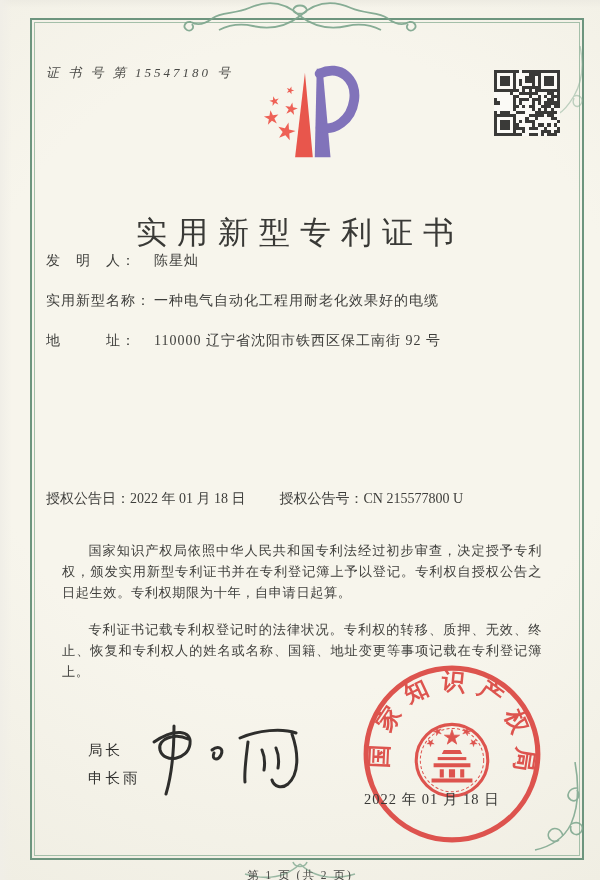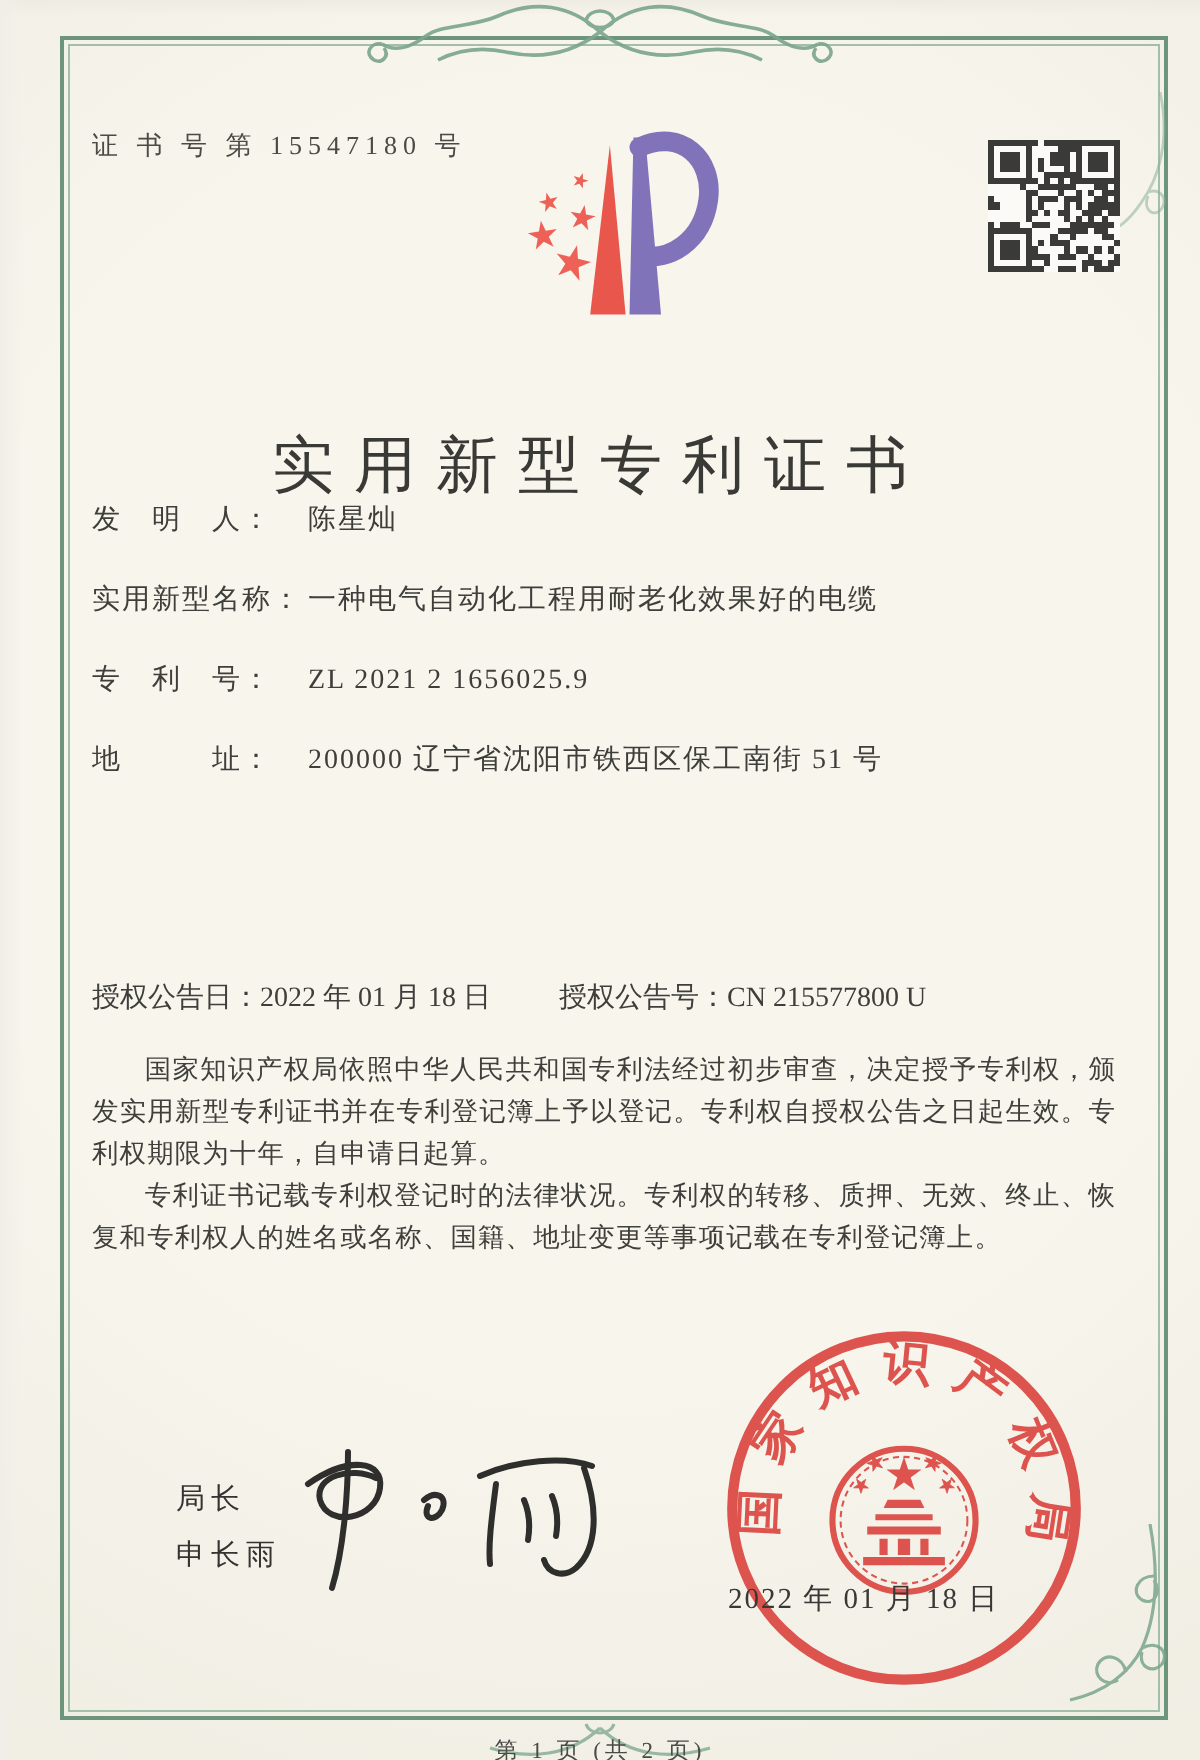--- a/index.html
+++ b/index.html
@@ -8,32 +8,32 @@
         background-color:#f5f3ea;
         background-image:
           linear-gradient(90deg,#f0eee7 0px,rgba(240,238,231,0) 12px),
           linear-gradient(180deg,#edebe2 0px,rgba(237,235,226,0) 8px),
           radial-gradient(circle at 50% 42%,#f7f5ec 55%,#f0eee3 100%);}
   
   .frame{position:absolute;left:30px;top:18px;width:550px;height:838px;
          border:2px solid #6d957e;}
   .frame-inner{position:absolute;inset:2px;border:1px solid #a4bfa9;}
   
-  .cert-no{position:absolute;left:46px;top:64px;font-size:13px;letter-spacing:3px;color:#4a4a47;}
+  .cert-no{position:absolute;left:46px;top:64px;font-size:13px;letter-spacing:3px;color:#4a4a47;font-style:italic;}
   .title{position:absolute;left:0;top:180px;width:100%;text-align:center;
          font-size:31px;letter-spacing:10px;color:#393936;font-weight:500;margin-top:32px;}
   .fields{position:absolute;left:46px;top:250px;width:512px;color:#3e3e3b;font-size:14px;}
   .frow{height:40px;line-height:22px;white-space:nowrap;}
   .flabel{display:inline-block;min-width:108px;letter-spacing:1px;}
   .fvalue{letter-spacing:1px;}
   .grant-row{position:absolute;left:46px;top:490px;width:520px;font-size:14px;color:#3e3e3b;white-space:nowrap;}
   .grant-sep{display:inline-block;width:34px;}
   .paras{position:absolute;left:46px;top:524px;width:512px;font-size:13.2px;line-height:21px;
          color:#3f3f3c;text-align:justify;}
-  .paras p{margin:0;text-indent:2em;letter-spacing:0.6px;}
+  .paras p{margin:16px;text-indent:2em;letter-spacing:0.6px;}
   .signer{position:absolute;left:56px;top:736px;font-size:14.5px;color:#333331;letter-spacing:3px;line-height:28px;margin-left:32px;}
   .seal-date{position:absolute;left:364px;top:790px;font-size:14.5px;color:#383836;letter-spacing:1px;z-index:6;}
   .footer{position:absolute;left:0;top:868px;width:100%;text-align:center;
           font-size:11.5px;color:#4a4a47;letter-spacing:2px;}
   
   .qr{position:absolute;left:494px;top:70px;width:66px;height:66px;background:#fbfaf6;
       display:grid;grid-template-columns:repeat(21,1fr);grid-template-rows:repeat(21,1fr);}
   .qr div.on{background:#3a3a38;}
   
   .logo{position:absolute;left:242px;top:60px;width:118px;height:106px;}
@@ -554,24 +554,21 @@
   <div class="title">实用新型专利证书</div>
 
   <div class="fields">
     <div class="frow">
       <span class="flabel">发　明　人：</span><span class="fvalue">陈星灿</span>
     </div>
     <div class="frow">
       <span class="flabel">实用新型名称：</span><span class="fvalue">一种电气自动化工程用耐老化效果好的电缆</span>
     </div>
     <div class="frow">
-      <span class="flabel">专　利　号：</span><span class="fvalue">ZL 2021 2 1656025.9</span>
-    </div>
-    <div class="frow">
-      <span class="flabel">地　　　址：</span><span class="fvalue">200000 辽宁省沈阳市铁西区保工南街 51 号</span>
+      <span class="flabel">地　　　址：</span><span class="fvalue">110000 辽宁省沈阳市铁西区保工南街 92 号</span>
     </div>
   </div>
 
   <div class="grant-row">
     <span>授权公告日：</span><span>2022 年 01 月 18 日</span><span class="grant-sep"></span><span>授权公告号：</span><span>CN 215577800 U</span>
   </div>
 
   <div class="paras">
     <p>国家知识产权局依照中华人民共和国专利法经过初步审查，决定授予专利权，颁发实用新型专利证书并在专利登记簿上予以登记。专利权自授权公告之日起生效。专利权期限为十年，自申请日起算。</p>
     <p>专利证书记载专利权登记时的法律状况。专利权的转移、质押、无效、终止、恢复和专利权人的姓名或名称、国籍、地址变更等事项记载在专利登记簿上。</p>

